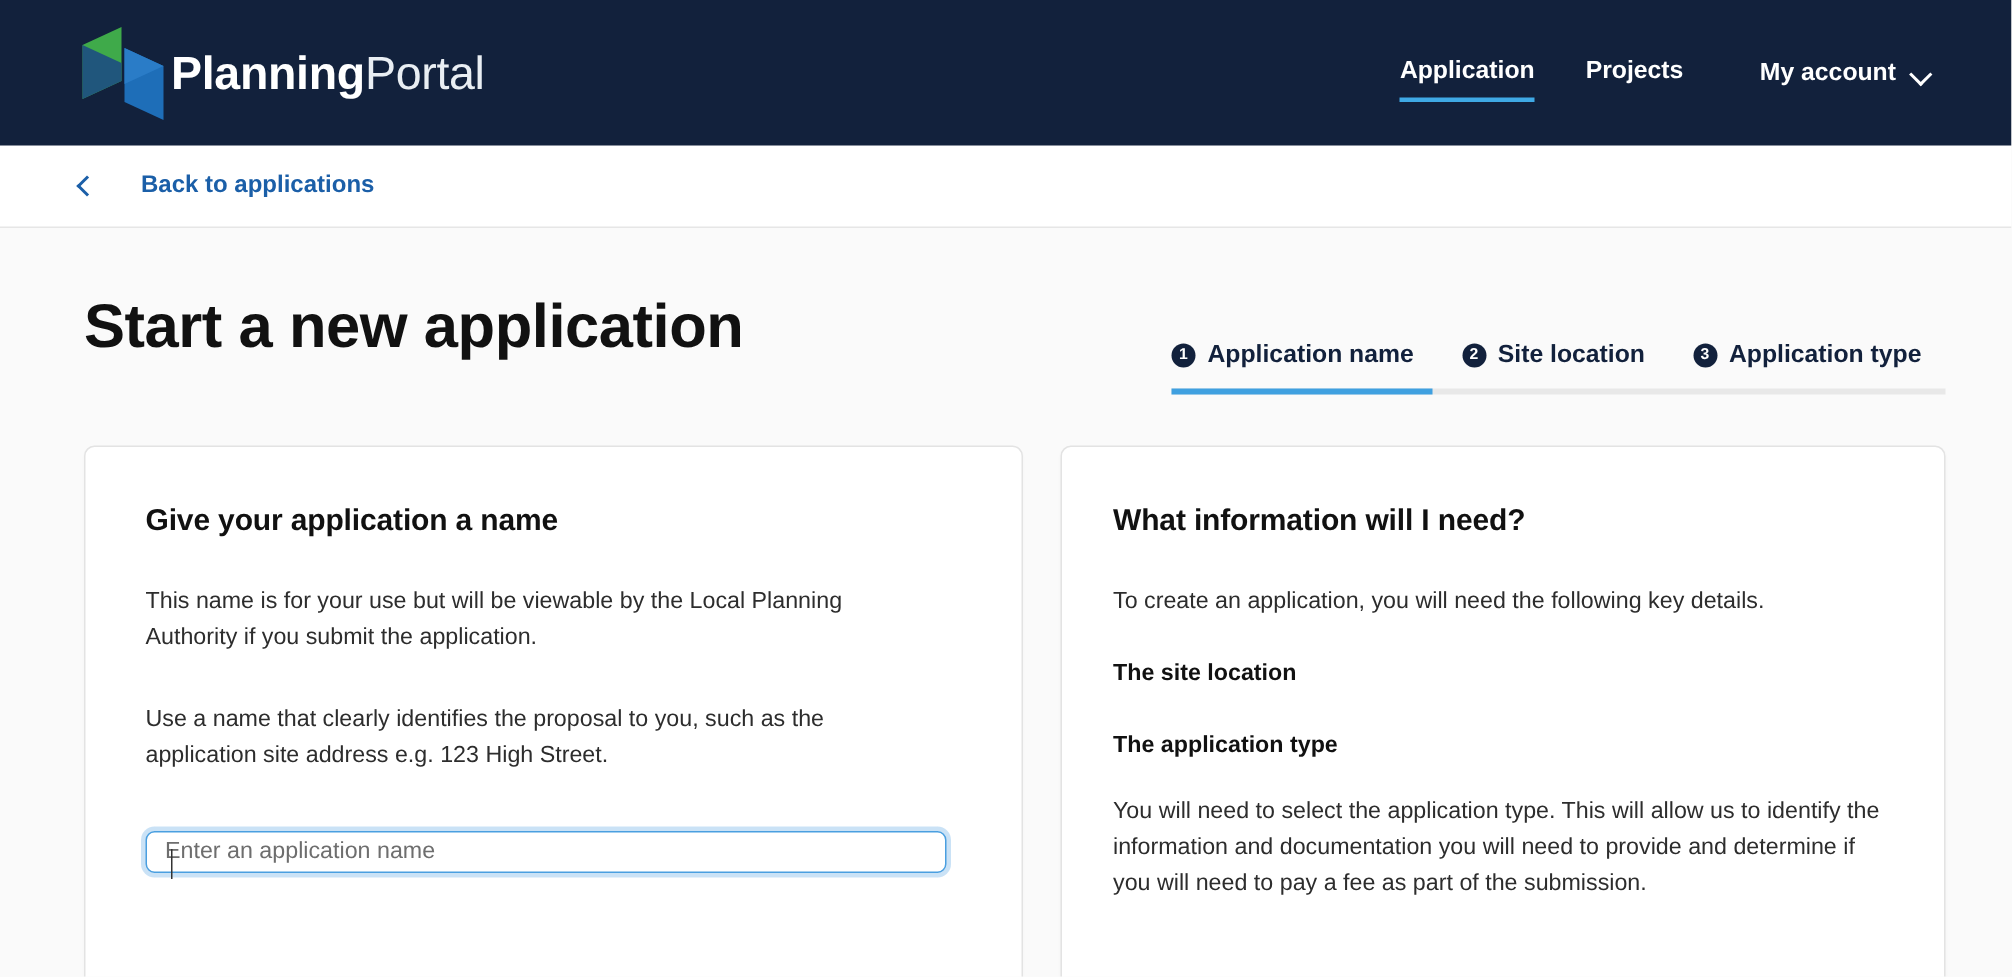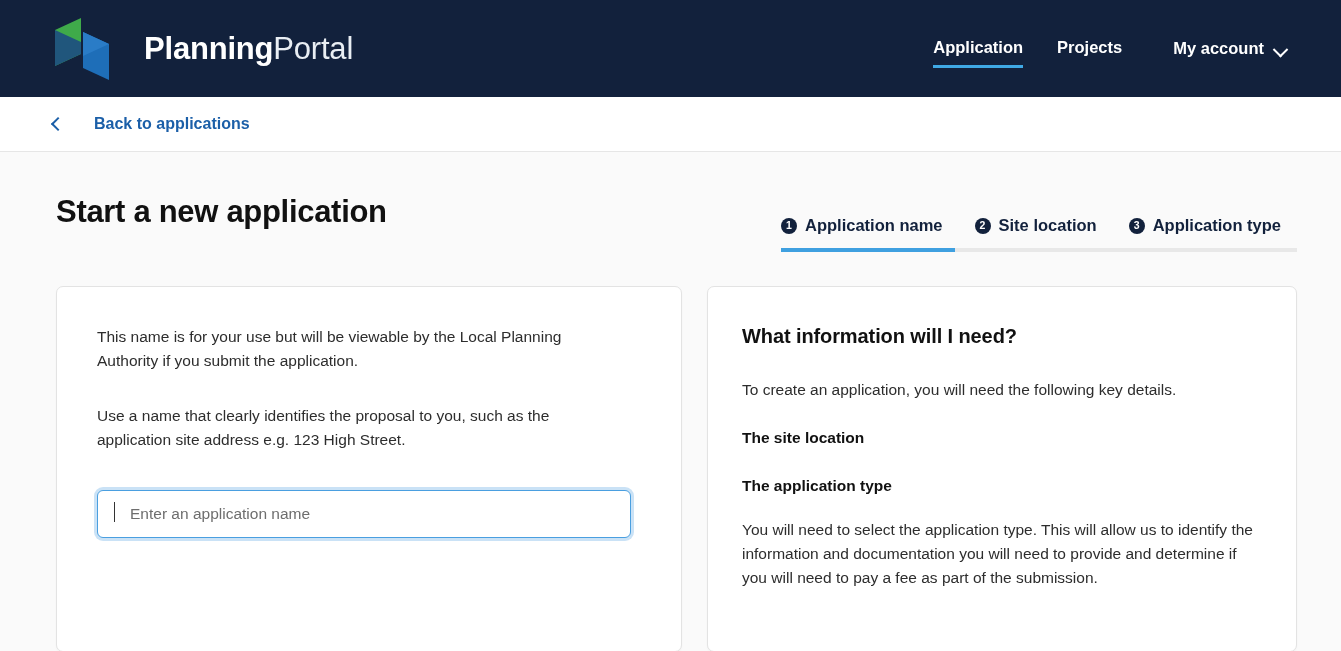--- a/index.html
+++ b/index.html
@@ -23,21 +23,21 @@
     background: #12213c;
     display: flex;
     align-items: center;
     padding: 0 55px 0 53px;
     position: relative;
   }
 
   .brand {
     display: flex;
     align-items: center;
-    gap: 33px;
+    gap: 3px;
     text-decoration: none;
   }
 
   .brand-mark {
     width: 58px;
     height: 62px;
     display: block;
     flex: 0 0 auto;
   }
 
@@ -144,21 +144,21 @@
   }
 
   .page-head {
     display: flex;
     align-items: flex-end;
     justify-content: space-between;
     padding-top: 42px;
   }
 
   .page-title {
-    font-size: 31px;
+    font-size: 41px;
     font-weight: 700;
     color: #111111;
     letter-spacing: -0.3px;
     padding-bottom: 22px;
   }
 
   
   .steps {
     width: 516px;
     display: flex;
@@ -261,25 +261,25 @@
     line-height: 24px;
   }
 
   .sub-head + .body-text { margin-top: 20px; }
 
   
   .name-field-wrap { margin-top: 38px; }
 
   .name-field {
     width: 534px;
-    height: 48px;
+    height: 28px;
     border: 1.6px solid #4a9fe0;
     border-radius: 6px;
     background: #ffffff;
-    padding: 0 32px;
+    padding: 0 12px;
     font-family: "Liberation Sans", sans-serif;
     font-size: 15.5px;
     color: #222;
     outline: none;
     box-shadow: 0 0 0 3px rgba(79,160,224,0.30);
   }
   .name-field::placeholder {
     color: #6e6e6e;
     opacity: 1;
   }
@@ -347,20 +347,21 @@
       <a class="step" href="#">
         <span class="step-num">3</span>
         <span>Application type</span>
       </a>
     </div>
   </div>
 
   <div class="cards">
 
     <section class="card card-left">
+      <h2 class="card-title">Give your application a name</h2>
       <p class="body-text">This name is for your use but will be viewable by the Local Planning Authority if you submit the application.</p>
       <p class="body-text">Use a name that clearly identifies the proposal to you, such as the application site address e.g. 123 High Street.</p>
 
       <div class="name-field-wrap">
         <span class="field-shell">
           <input class="name-field" type="text" placeholder="Enter an application name" style="">
           <span class="caret"></span>
         </span>
       </div>
     </section>

